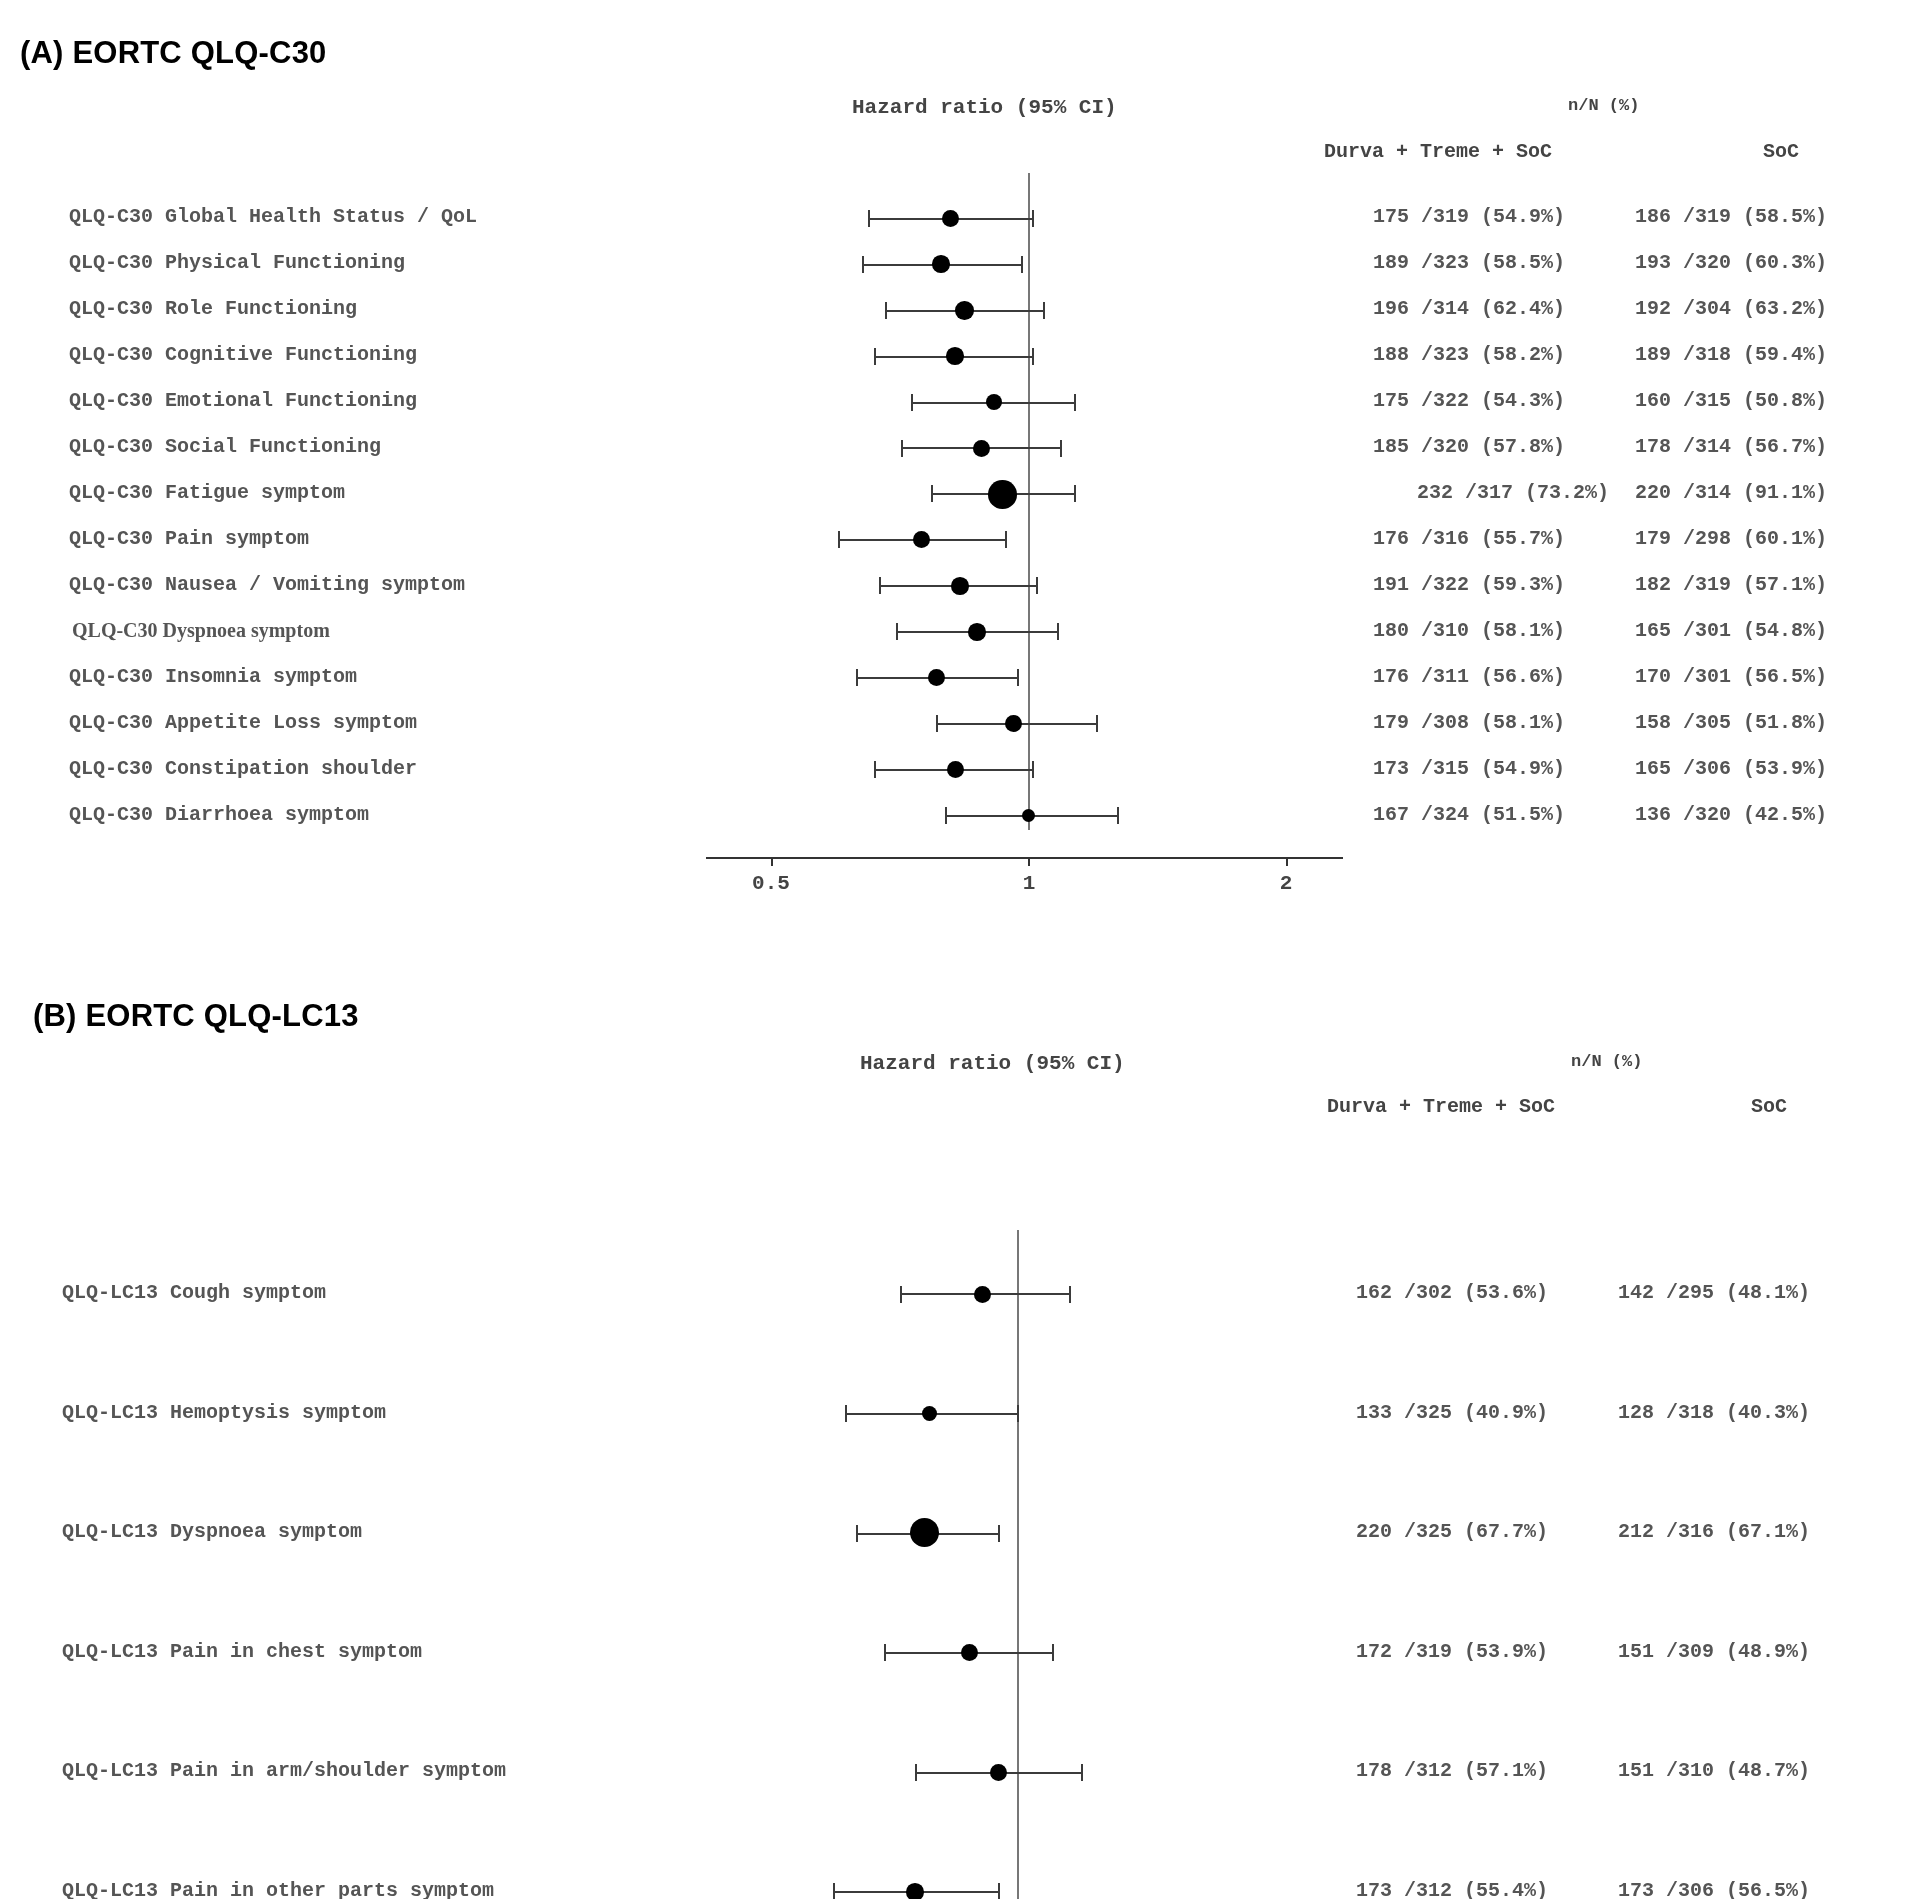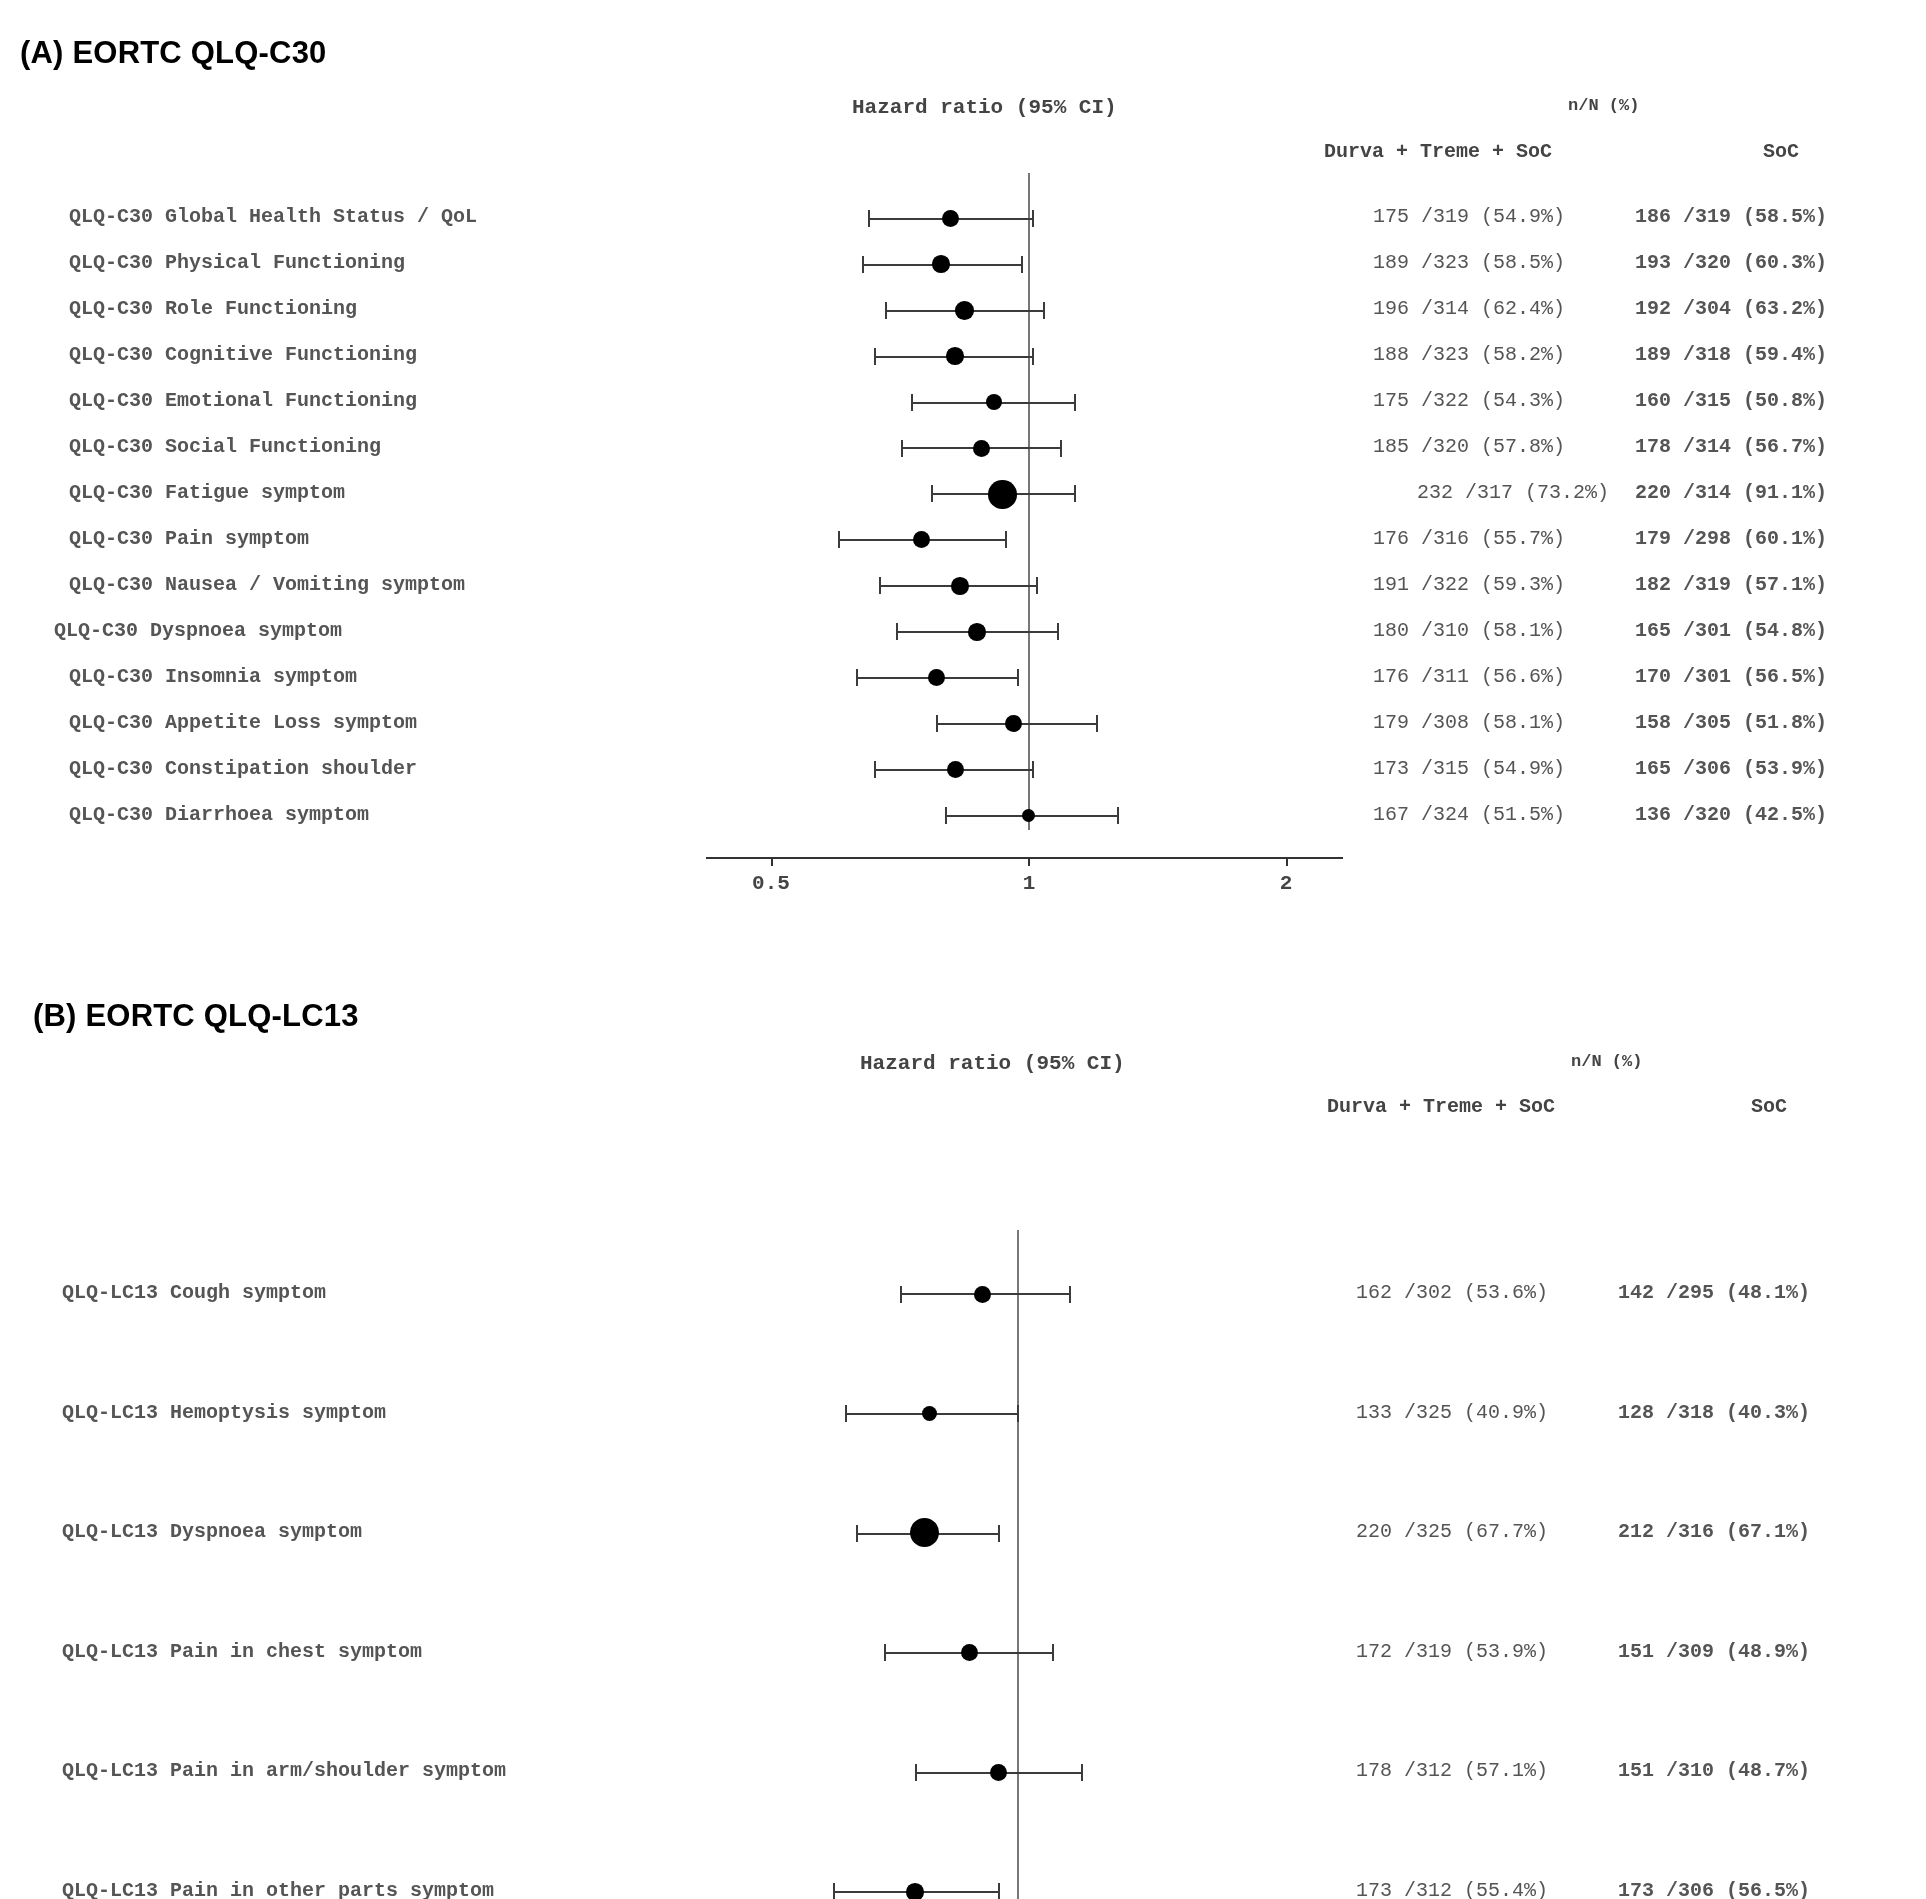--- a/index.html
+++ b/index.html
@@ -57,21 +57,21 @@
     position: absolute;
     font-family: "Liberation Mono", monospace;
     font-weight: bold;
     font-size: 20px;
     color: #555;
     white-space: nowrap;
   }
   .row-n1 {
     position: absolute;
     font-family: "Liberation Mono", monospace;
-    font-weight: normal;
+    font-weight: bold;
     font-size: 20px;
     color: #555;
     white-space: nowrap;
   }
   .row-n2 {
     position: absolute;
     font-family: "Liberation Mono", monospace;
     font-weight: bold;
     font-size: 20px;
     color: #555;
@@ -187,21 +187,21 @@
       <div class="marker" style="left: 913px; top: 531px; width: 17px; height: 17px;"></div>
       <div class="row-n1" style="left: 1373px; top: 527px;">176 /316 (55.7%)</div>
       <div class="row-n2" style="left: 1635px; top: 527px;">179 /298 (60.1%)</div>
       <div class="row-label" style="left: 69px; top: 573px;">QLQ-C30 Nausea / Vomiting symptom</div>
       <div class="ci-line" style="left: 880px; top: 585px; width: 156px;"></div>
       <div class="ci-cap" style="left: 879px; top: 577px; height: 17px;"></div>
       <div class="ci-cap" style="left: 1036px; top: 577px; height: 17px;"></div>
       <div class="marker" style="left: 951px; top: 577px; width: 17.6px; height: 17.6px;"></div>
       <div class="row-n1" style="left: 1373px; top: 573px;">191 /322 (59.3%)</div>
       <div class="row-n2" style="left: 1635px; top: 573px;">182 /319 (57.1%)</div>
-      <div class="row-label" style="left: 54px; top: 619px;">QLQ-C30 Dyspnoea symptom</div>
+      <div class="row-label" style="left: 72px; top: 619px; font-family: Liberation Serif, serif;">QLQ-C30 Dyspnoea symptom</div>
       <div class="ci-line" style="left: 896px; top: 631px; width: 161px;"></div>
       <div class="ci-cap" style="left: 896px; top: 623px; height: 17px;"></div>
       <div class="ci-cap" style="left: 1057px; top: 623px; height: 17px;"></div>
       <div class="marker" style="left: 968px; top: 623px; width: 17.6px; height: 17.6px;"></div>
       <div class="row-n1" style="left: 1373px; top: 619px;">180 /310 (58.1%)</div>
       <div class="row-n2" style="left: 1635px; top: 619px;">165 /301 (54.8%)</div>
       <div class="row-label" style="left: 69px; top: 665px;">QLQ-C30 Insomnia symptom</div>
       <div class="ci-line" style="left: 857px; top: 677px; width: 160px;"></div>
       <div class="ci-cap" style="left: 856px; top: 669px; height: 17px;"></div>
       <div class="ci-cap" style="left: 1017px; top: 669px; height: 17px;"></div>

